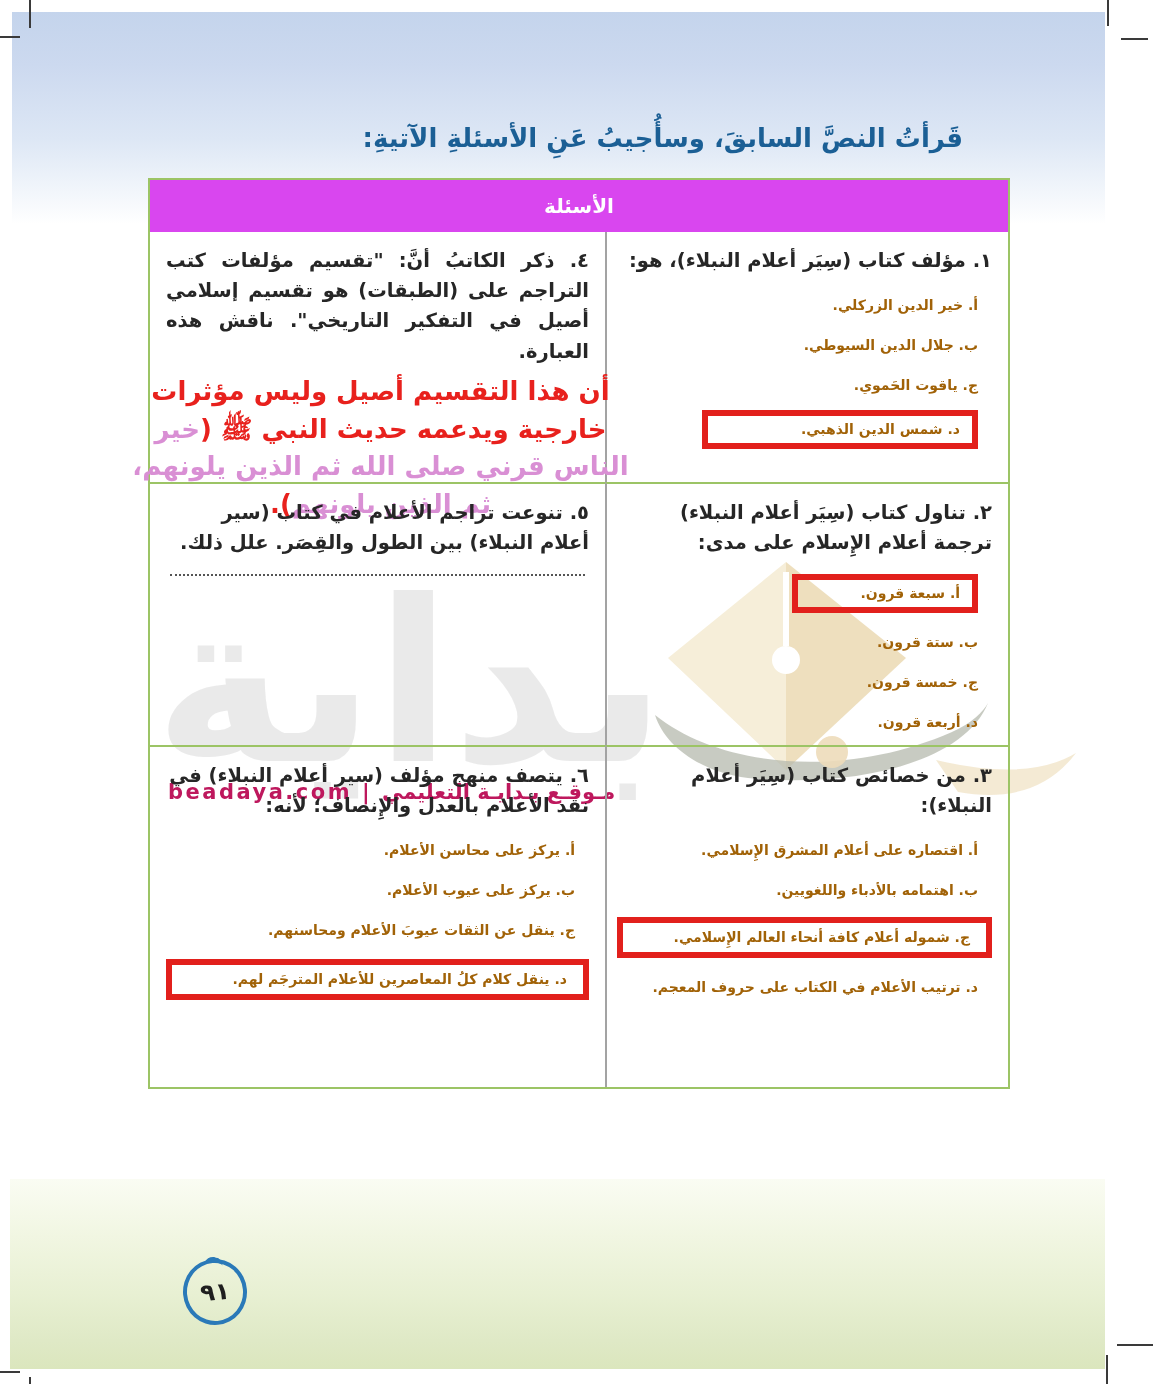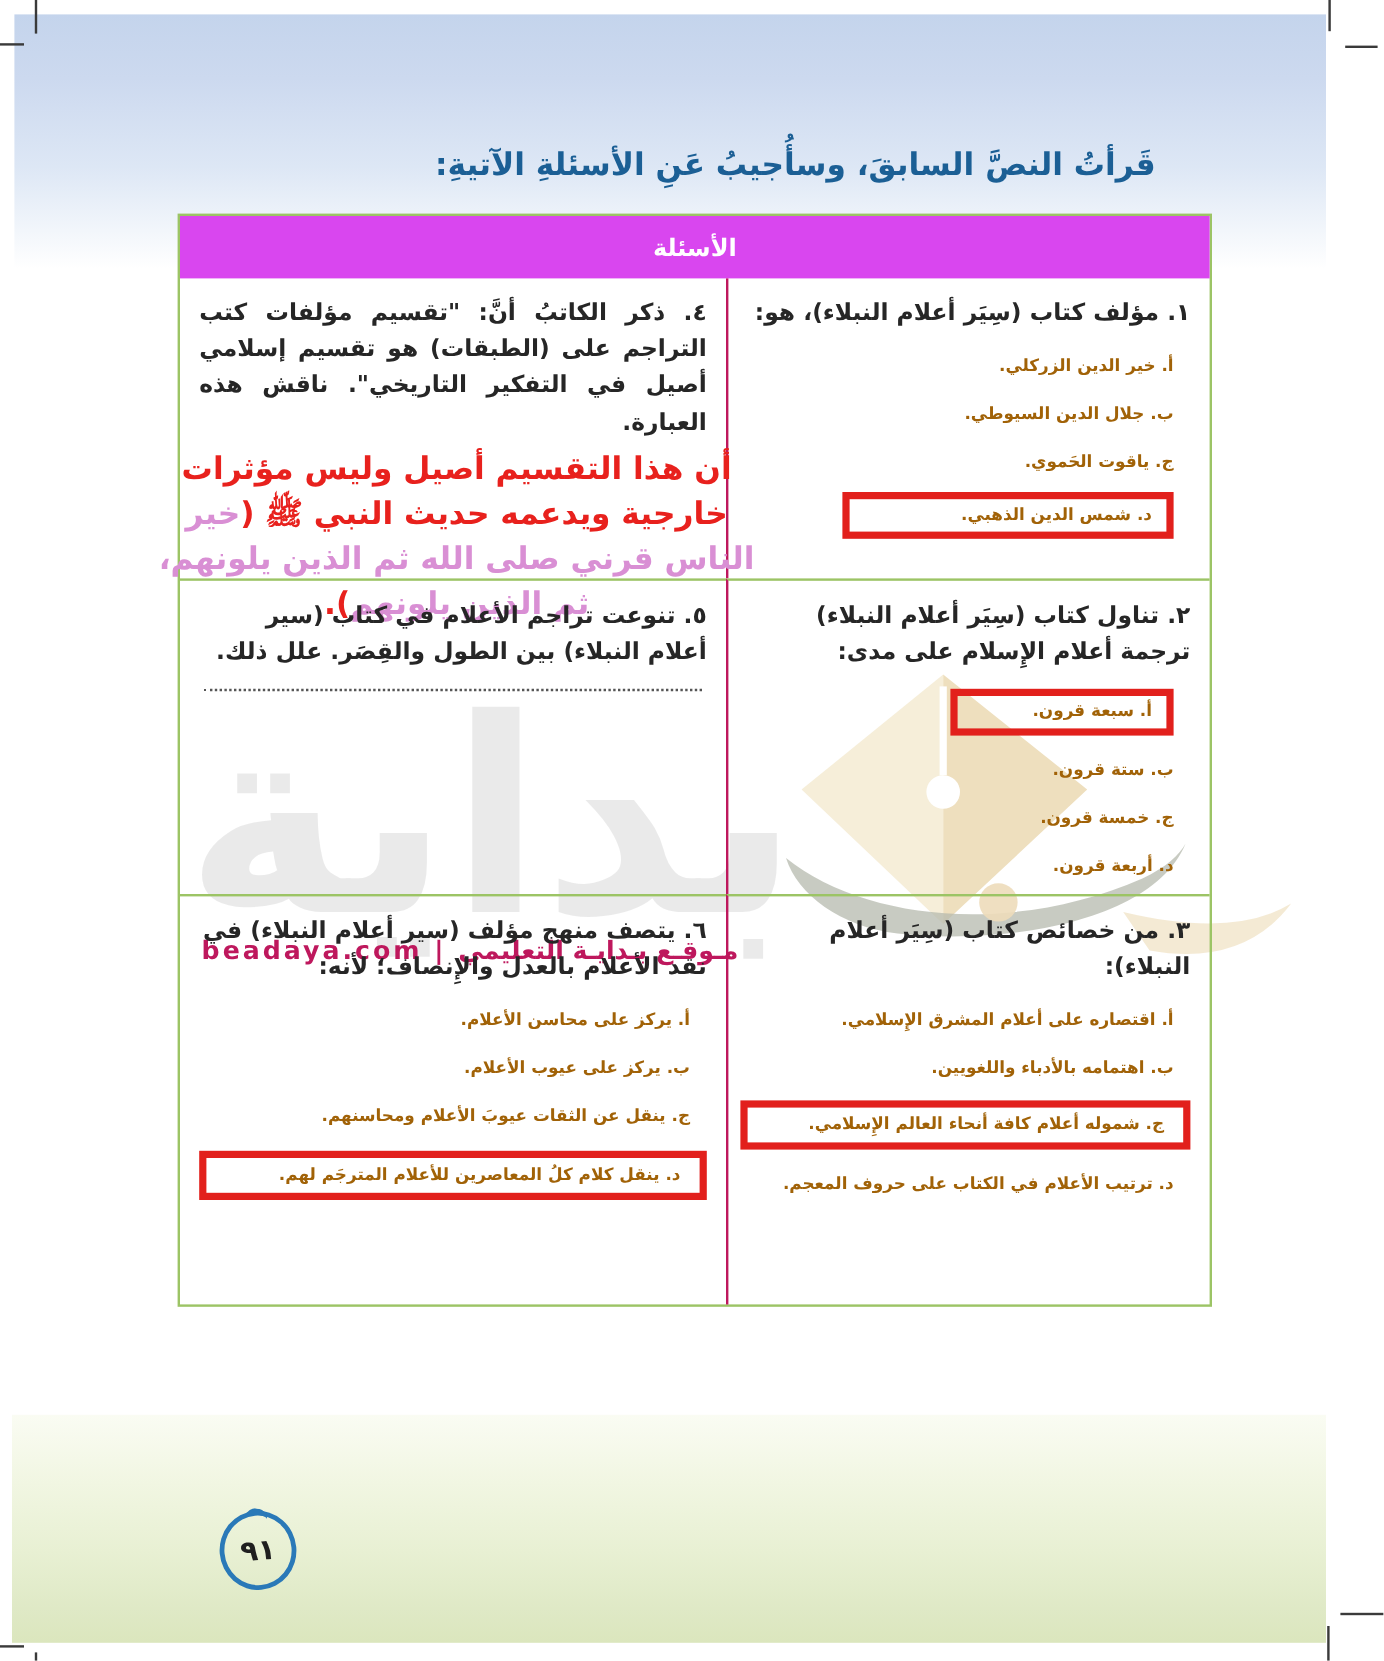--- a/index.html
+++ b/index.html
@@ -51,21 +51,21 @@
     height:52px;background:#d946ef;display:flex;align-items:center;justify-content:center;
     color:#ffffff;font-weight:bold;font-size:20px;
   }
   .tgrid{
     display:grid;direction:rtl;
     grid-template-columns:403px 1fr;
     grid-template-rows:250px 263px auto;
     height:855px;
   }
   .cell{box-sizing:border-box;padding:14px 16px 6px;overflow:visible;background:transparent;}
-  .col-r{border-left:2px solid #be185d;}      
+  .col-r{border-left:2px solid #a3a3a3;}      
   .row-2,.row-3{border-top:2px solid #9cc465;}
   .q{
     margin:0;color:#262626;font-weight:bold;font-size:19.5px;line-height:1.55;
     text-align:right;
   }
   .opt{
     margin:19px 14px 0 0;color:#a16207;font-weight:bold;font-size:14px;line-height:1.5;
     text-align:right;
   }
   .rbox{

